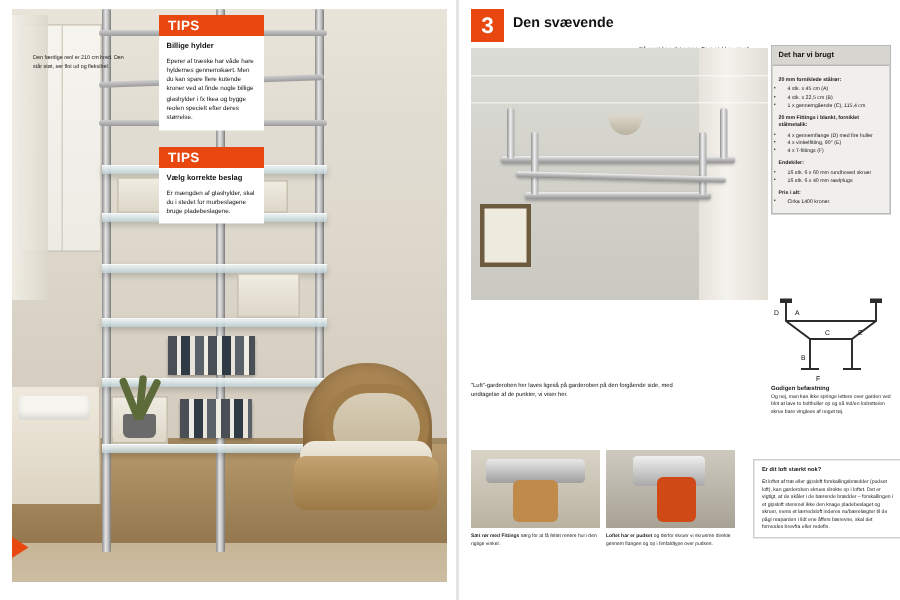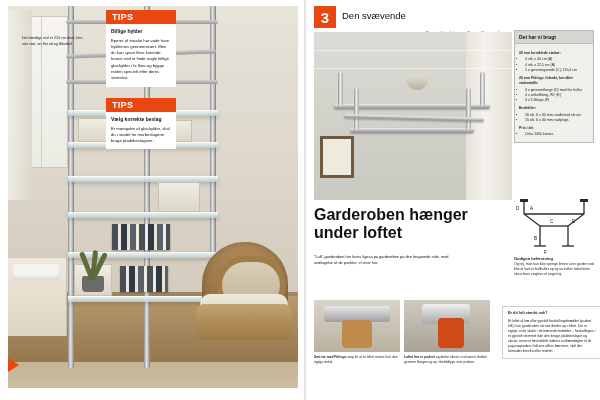--- a/index.html
+++ b/index.html
@@ -130,21 +130,21 @@
 
   
   .right-page{position:absolute;left:306px;top:0;width:294px;height:400px;background:#fff;}
   .gutter{position:absolute;left:304px;top:0;width:2px;height:400px;background:#e3e3e3;}
 
   .step-num{
     position:absolute;left:8px;top:6px;width:22px;height:22px;background:#e8470f;color:#fff;
     font-size:15px;font-weight:bold;display:flex;align-items:center;justify-content:center;
   }
   .step-title{
-    position:absolute;left:36px;top:10px;font-size:9.5px;font-weight:normal;color:#111;
+    position:absolute;left:36px;top:10px;font-size:9.5px;font-weight:bold;color:#111;
   }
 
   .photo-ceiling{
     position:absolute;left:8px;top:32px;width:198px;height:168px;
     background:linear-gradient(180deg,#dcdcd6 0%,#d3d3cc 45%,#c9c9c1 100%);
     overflow:hidden;
   }
   .ceil-line{position:absolute;background:rgba(255,255,255,.55);height:1px;}
   .pipe{
     position:absolute;background:linear-gradient(180deg,#f2f2f2,#b8b8b8 50%,#8e8e8e);
@@ -337,21 +337,20 @@
       <div class="pipe" style="left:36px;top:96px;width:124px;height:5px;"></div>
       <div class="pipe-v" style="left:24px;top:40px;width:5px;height:34px;"></div>
       <div class="pipe-v" style="left:166px;top:40px;width:5px;height:34px;"></div>
       <div class="pipe-v" style="left:40px;top:56px;width:5px;height:42px;"></div>
       <div class="pipe-v" style="left:152px;top:56px;width:5px;height:42px;"></div>
       <div class="pipe" style="left:30px;top:84px;width:140px;height:4px;transform:rotate(1.5deg);"></div>
 
       <div class="pic-frame"></div>
     </div>
 
-    <div class="headline">Garderoben hænger under loftet</div>
 
     <div class="txt-col" style="left:8px;top:254px;width:150px;">"Luft"-garderoben her laves ligeså på garderoben på den forgående side, med undtagelse af de punkter, vi viser her.</div>
 
     <div class="diagram">
       <svg width="86" height="60" viewBox="0 0 86 60">
         <g stroke="#2b2b2b" stroke-width="1.3" fill="none">
           <path d="M10 6 L10 18 L26 30 L26 50"></path>
           <path d="M70 6 L70 18 L54 30 L54 50"></path>
           <path d="M26 30 L54 30"></path>
           <path d="M10 18 L70 18"></path>

